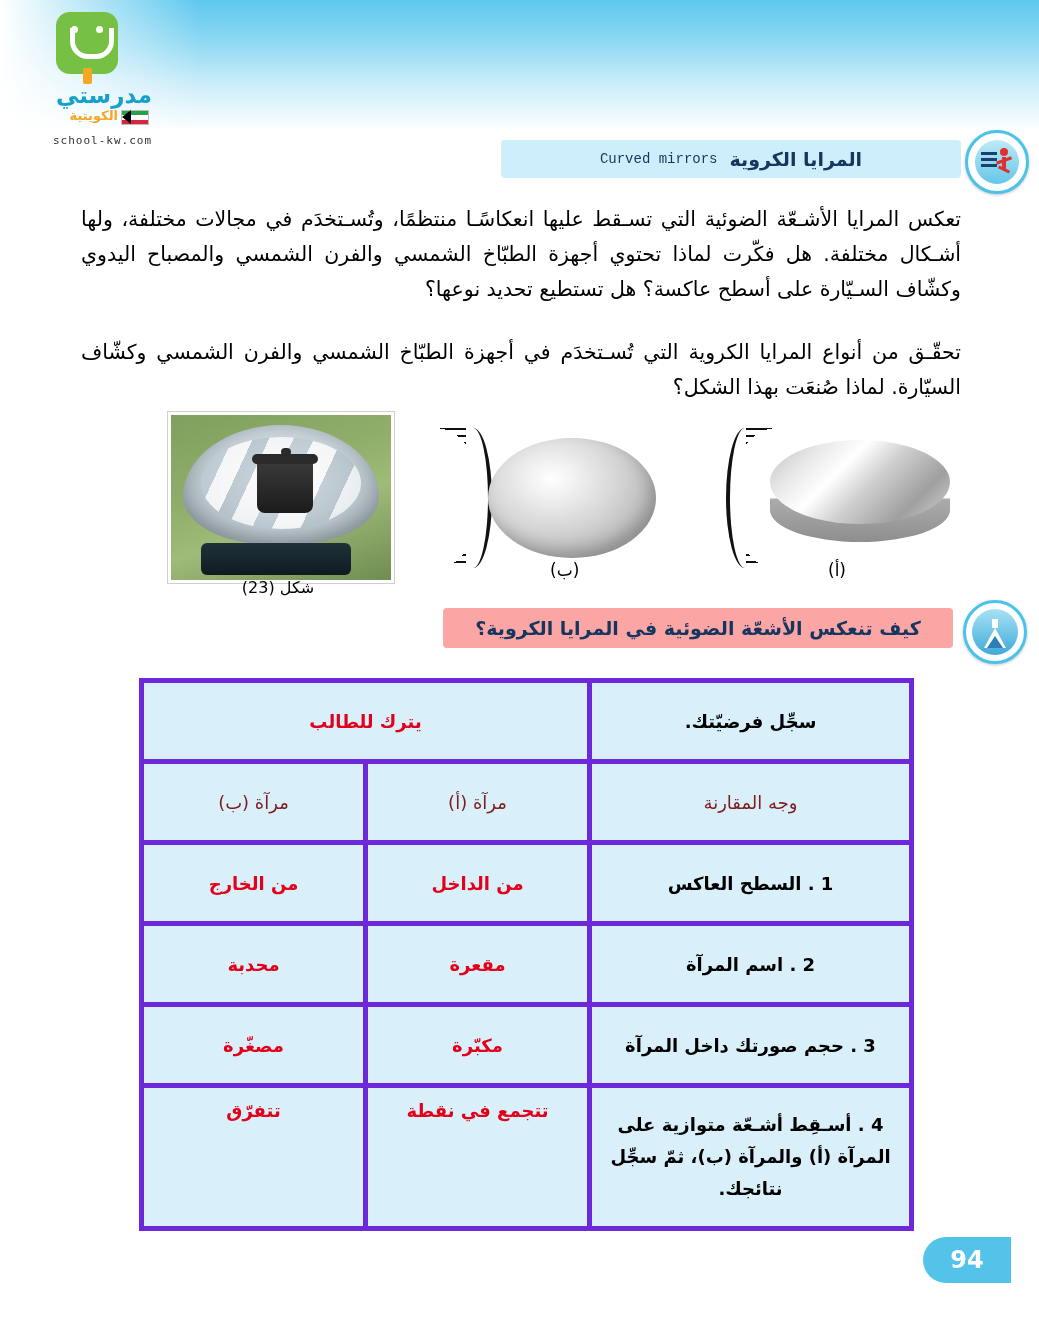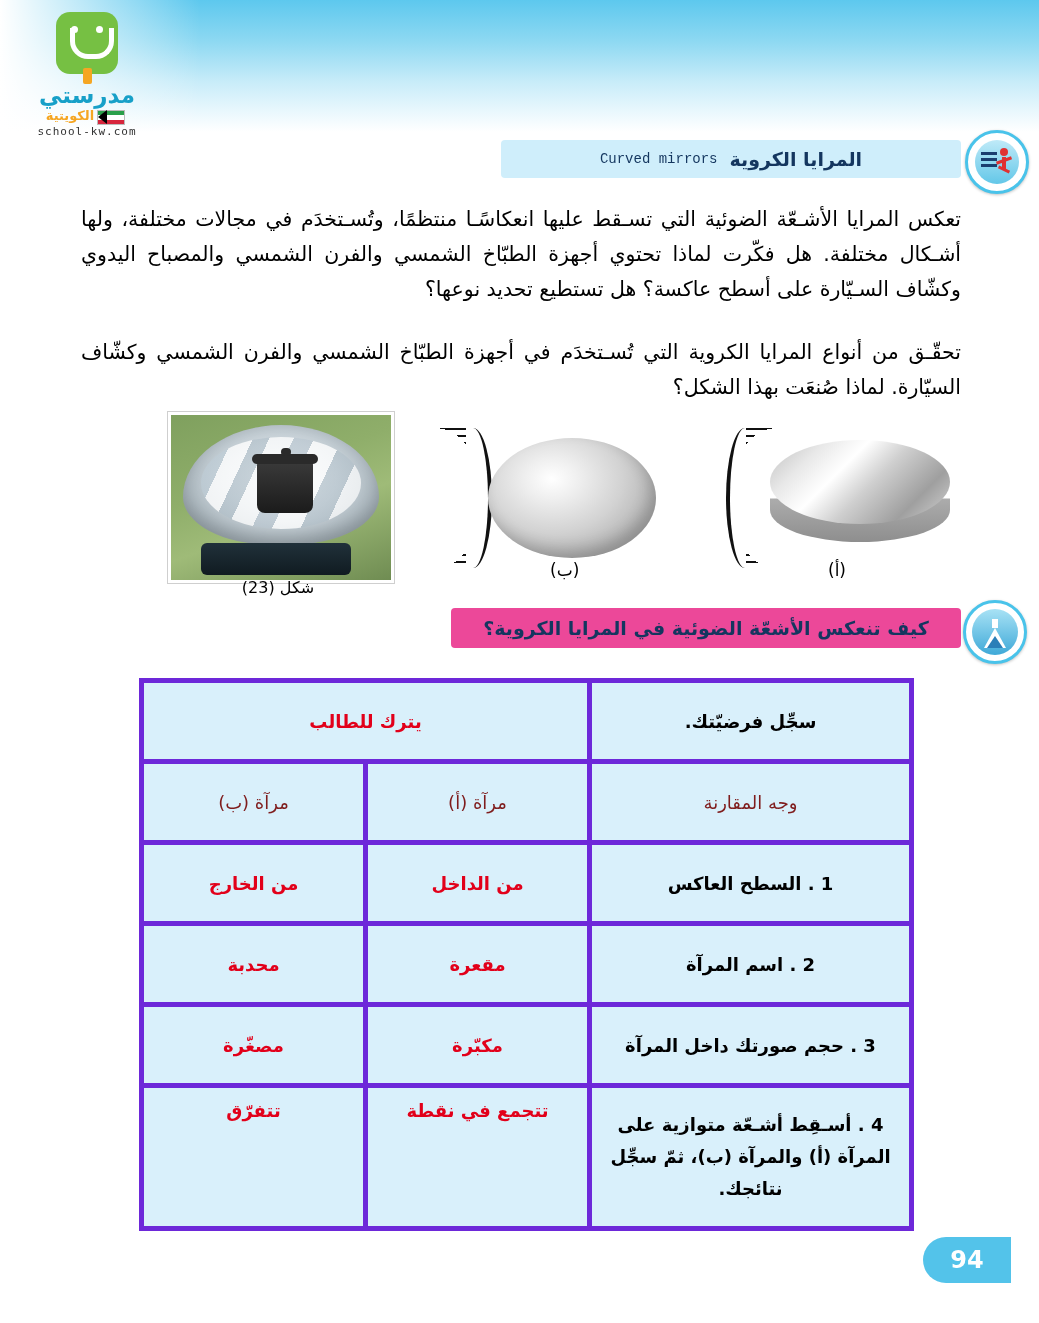--- a/index.html
+++ b/index.html
@@ -14,21 +14,21 @@
     position:absolute;left:0;top:0;width:1039px;height:132px;
     background:linear-gradient(180deg,#5dc8ee 0%, #8fd9f2 32%, #c8ecf9 62%, #eaf8fd 85%, #ffffff 100%);
   }
   .top-band .fadeleft{
     position:absolute;left:0;top:0;width:200px;height:132px;
     background:linear-gradient(90deg,#ffffff 0%, rgba(255,255,255,0) 100%);
   }
   
   .logo{
     position:absolute;left:22px;top:6px;width:130px;height:132px;
-    text-align:center;
+    text-align:right;
   }
   .logo .mark{
     width:62px;height:62px;margin:6px auto 2px auto;
     background:#76c043;border-radius:14px;position:relative;
   }
   .logo .mark:after{
     content:"";position:absolute;left:14px;top:16px;width:34px;height:26px;
     border-radius:0 0 18px 18px;border:5px solid #ffffff;border-top:none;
   }
   .logo .mark .eye1,.logo .mark .eye2{
@@ -50,21 +50,21 @@
     display:inline-block;width:26px;height:13px;vertical-align:middle;margin:2px 3px 0 3px;
     background:linear-gradient(180deg,#2a9f4a 0 33%, #ffffff 33% 66%, #d7263d 66% 100%);
     border:1px solid #bbb;position:relative;
   }
   .logo .flag:before{
     content:"";position:absolute;left:0;top:-1px;border-top:7px solid transparent;
     border-bottom:7px solid transparent;border-right:9px solid #000;
   }
   .logo .url{
     font-family:"DejaVu Sans Mono","Liberation Mono",monospace;
-    font-size:11px;color:#333;letter-spacing:1px;margin-top:0;
+    font-size:11px;color:#333;letter-spacing:1px;margin-top:9px;
   }
   
   .sec-head{
     position:absolute;right:78px;top:140px;width:460px;height:38px;
     background:#cfeefb;border-radius:4px;
     display:flex;align-items:center;justify-content:center;gap:12px;
     font-size:19px;font-weight:bold;color:#14365f;
   }
   .sec-head .en{font-family:Liberation Mono, monospace;font-weight:normal;color:#14365f;font-size:14px;}
   .badge{
@@ -181,22 +181,22 @@
     position:absolute;left:0;top:0;width:180px;height:84px;border-radius:50%;
     background:linear-gradient(135deg,#bdbdbd 0%, #e9e9e9 22%, #ffffff 38%, #cfcfcf 55%, #9f9f9f 78%, #d8d8d8 100%);
   }
   .disc-a .side{
     position:absolute;left:0;top:40px;width:180px;height:62px;border-radius:0 0 90px 90px/0 0 32px 32px;
     background:linear-gradient(180deg,#b9b9b9,#8e8e8e);
     clip-path:polygon(0 30%,100% 30%,100% 100%,0 100%);
   }
   
   .act-head{
-    position:absolute;right:78px;top:608px;width:510px;height:40px;
-    background:#ec4899;border-radius:4px;
+    position:absolute;right:86px;top:608px;width:510px;height:40px;
+    background:#fca5a5;border-radius:4px;
     display:flex;align-items:center;justify-content:center;
     font-size:19px;font-weight:bold;color:#14365f;
   }
   
   table.sheet{
     position:absolute;left:139px;top:678px;width:770px;
     border-collapse:collapse;
     background:#d9f0fb;
     font-size:18px;color:#000;
     table-layout:fixed;

